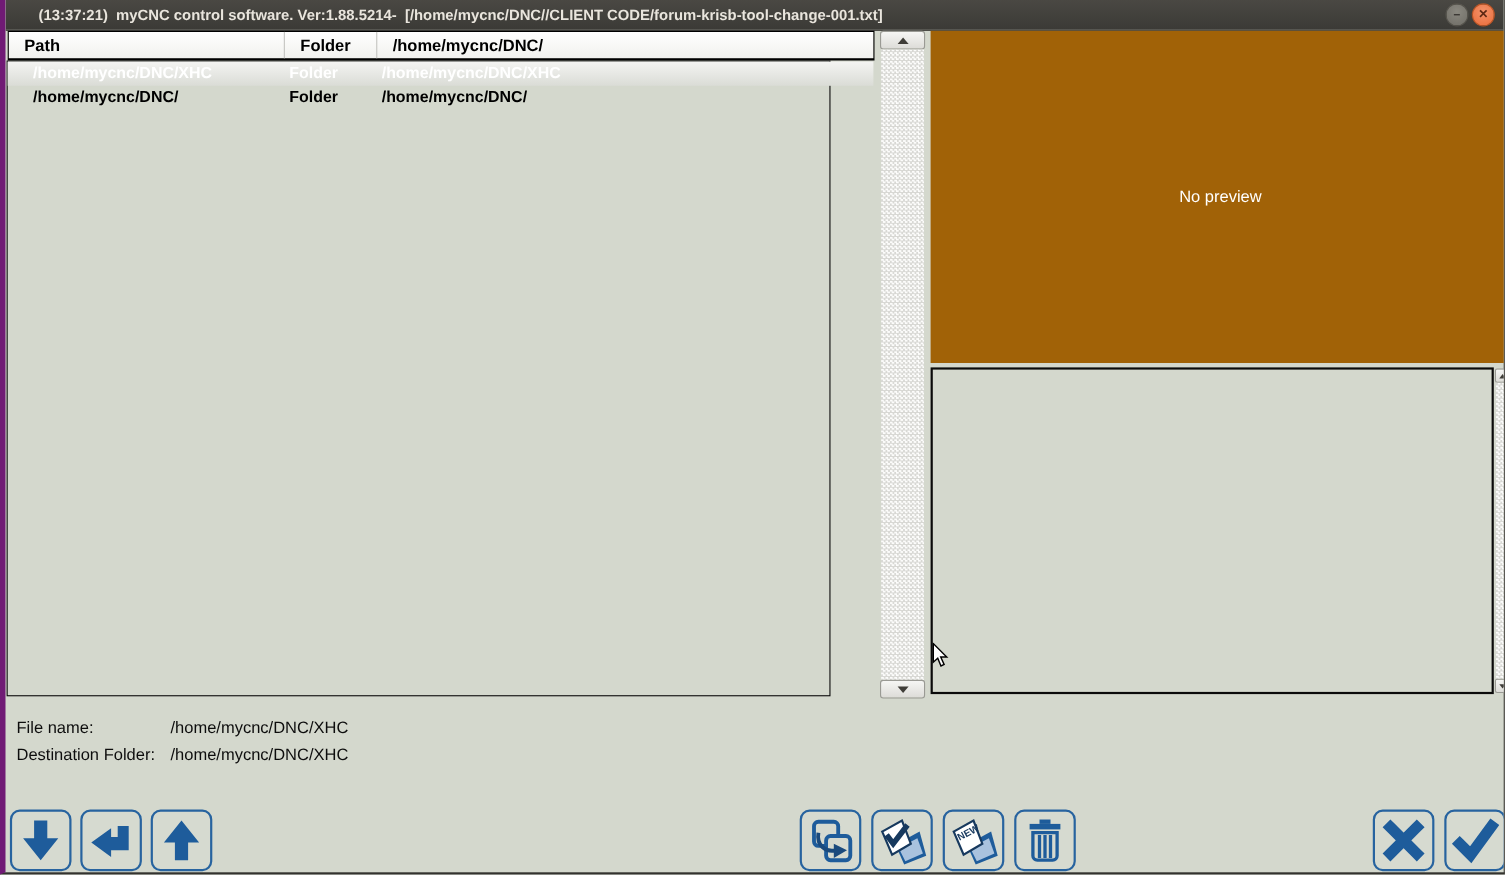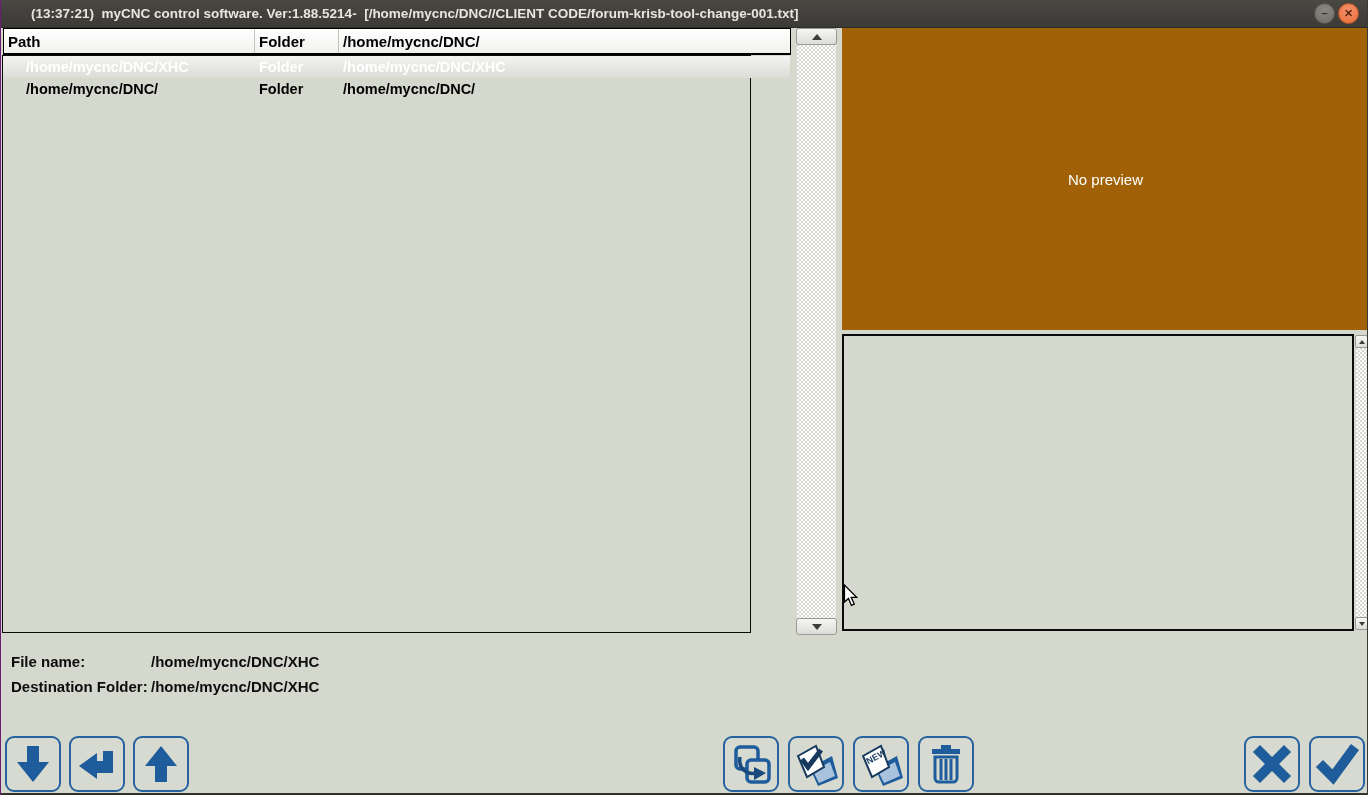--- a/index.html
+++ b/index.html
@@ -1,35 +1,35 @@
 <!DOCTYPE html>
 <html><head>
 <meta charset="utf-8">
 <style>
   html,body{margin:0;padding:0;}
   .window{position:relative;width:1368px;height:795px;background:#d4d8cd;
     font-family:"Liberation Sans",sans-serif;overflow:hidden;box-sizing:border-box;
-    border-left:1px solid #701a75;border-right:1px solid #3a3935;border-bottom:2px solid #33322e;}
+    border-left:5px solid #701a75;border-right:1px solid #3a3935;border-bottom:2px solid #33322e;}
 
   
   .titlebar{position:absolute;left:0;top:0;width:100%;height:28px;
     background:linear-gradient(#4a4843,#3b3a36);border-bottom:1px solid #2c2b28;
     display:flex;align-items:center;box-sizing:border-box;}
   .title-text{color:#e9e5dd;font-size:13.5px;font-weight:700;margin-left:30px;white-space:pre;}
   .win-controls{position:absolute;right:8px;top:3px;display:flex;gap:3px;}
   .win-btn{width:21px;height:21px;border-radius:50%;display:flex;align-items:center;
     justify-content:center;font-size:11px;font-weight:700;box-sizing:border-box;line-height:1;}
   .win-btn.min{background:radial-gradient(circle at 50% 35%,#8a8880,#6f6d66);color:#2f2d29;border:1px solid #55534c;}
   .win-btn.close{background:radial-gradient(circle at 50% 35%,#f4936c,#e96b38);color:#5d2813;border:1px solid #b65427;}
 
   
   .table-header{position:absolute;left:2px;top:28px;width:788px;height:27px;
     background:linear-gradient(#ffffff,#f1f1ee);border:1px solid #000;border-bottom:2px solid #000;
     box-sizing:border-box;display:flex;font-weight:700;font-size:15px;color:#000;z-index:2;}
-  .th{display:flex;align-items:center;padding-left:4px;box-sizing:border-box;}
+  .th{display:flex;align-items:center;padding-left:14px;box-sizing:border-box;}
   .th-path{width:250px;}
   .th-folder{width:84px;border-left:1px solid #c4c4c0;}
   .th-full{flex:1;border-left:1px solid #c4c4c0;}
 
   .list-frame{position:absolute;left:1px;top:55px;width:749px;height:578px;
     border:1px solid #0a0a0a;box-sizing:border-box;z-index:1;pointer-events:none;}
 
   .file-rows{position:absolute;left:2px;top:56px;width:787px;}
   .file-row{display:flex;height:22px;align-items:center;font-weight:700;font-size:14.5px;}
   .file-row.selected{background:linear-gradient(#f4f4f2,#dadcd6);color:#ffffff;position:relative;z-index:3;}
@@ -56,21 +56,21 @@
   .sb-btn.small .tri-down{border-left-width:3px;border-right-width:3px;border-top-width:4px;}
 
   
   .preview-panel{position:absolute;left:841px;top:28px;width:527px;height:302px;
     background:#a16207;display:flex;align-items:center;justify-content:center;}
   .preview-text{color:#ffffff;font-size:15px;}
   .preview-textarea{position:absolute;left:841px;top:334px;width:512px;height:297px;
     border:2px solid #0a0a0a;background:#d4d8cd;box-sizing:border-box;}
 
   
-  .info-block{position:absolute;left:10px;top:649px;font-size:15px;font-weight:700;color:#0d0d0d;}
+  .info-block{position:absolute;left:10px;top:649px;font-size:15px;font-weight:400;color:#0d0d0d;}
   .info-row{display:flex;height:25px;align-items:center;}
   .info-label{width:140px;}
 
   
   .toolbar-group{position:absolute;top:736px;display:flex;gap:9px;}
   .group-left{left:4px;gap:8px;}
   .group-mid{left:722px;}
   .group-right{left:1243px;}
   .tb-btn{width:56px;height:56px;border:2px solid #27639f;border-radius:9px;background:#d6dad0;
     display:flex;align-items:center;justify-content:center;box-sizing:border-box;padding:0;cursor:pointer;}

